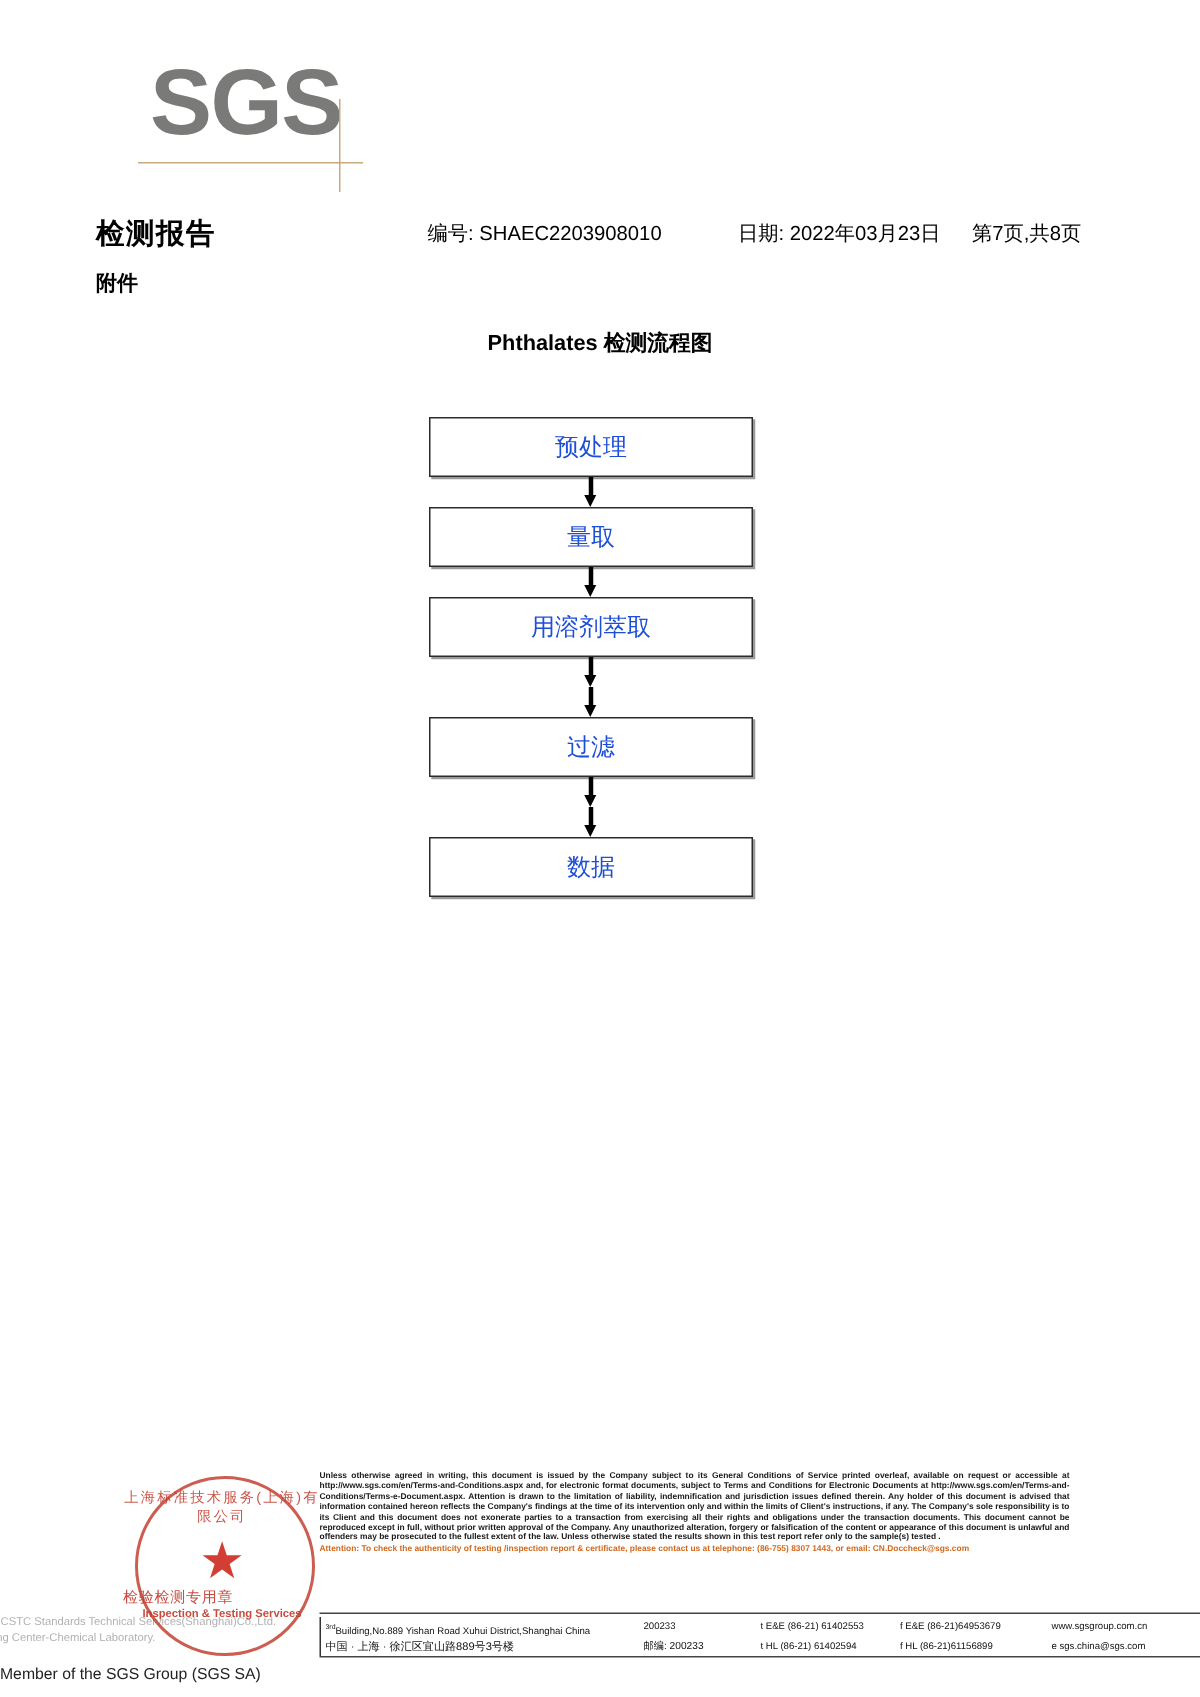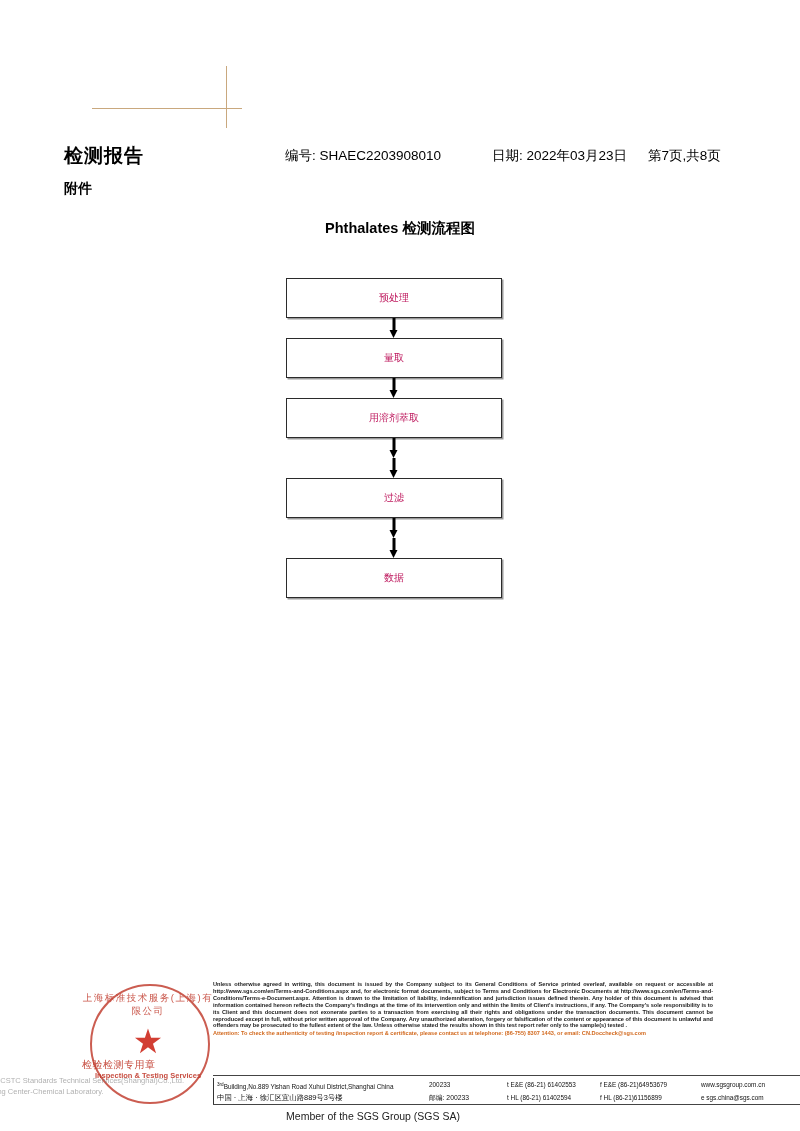--- a/index.html
+++ b/index.html
@@ -109,22 +109,22 @@
   .flow-node {
     position: relative;
     width: 216px;
     height: 40px;
     border: 1.2px solid #2b2b2b;
     box-sizing: border-box;
     background: #fff;
     display: flex;
     align-items: center;
     justify-content: center;
-    font-size: 10px;
-    color: #be185d;
+    font-size: 16px;
+    color: #1d4ed8;
     box-shadow: 1.5px 1.5px 0 0 #9a9a9a;
   }
   .flow-gap {
     position: relative;
     width: 216px;
     height: 20px;
   }
   .flow-arrow {
     position: absolute;
     left: 50%;
@@ -282,21 +282,21 @@
   .c-web   { position: absolute; left: 484px; }
   .addr-row.r2 .c-addr { font-size: 7.4px; }
   .addr-row.r2 .c-zip  { font-size: 6.8px; }
   .sup { font-size: 4.6px; vertical-align: super; }
 
   .member {
     position: absolute;
     left: 0;
     top: 135px;
     width: 746px;
-    text-align: center;
+    text-align: left;
     font-size: 10.5px;
     color: #222;
   }
   .hr-thin {
     position: absolute;
     left: 213px;
     top: 100px;
     width: 587px;
     height: 1px;
     background: #444;
@@ -309,20 +309,21 @@
     height: 1px;
     background: #444;
   }
 </style>
 </head>
 <body>
 
 <div id="page">
 
   <div class="logo-wrap">
+    <div class="logo-text">SGS</div>
     <div class="logo-hline"></div>
     <div class="logo-vline"></div>
   </div>
 
   <div class="hdr-title">检测报告</div>
   <div class="hdr-attach">附件</div>
   <div class="hdr-no">编号: SHAEC2203908010</div>
   <div class="hdr-date">日期: 2022年03月23日</div>
   <div class="hdr-page">第7页,共8页</div>
 

